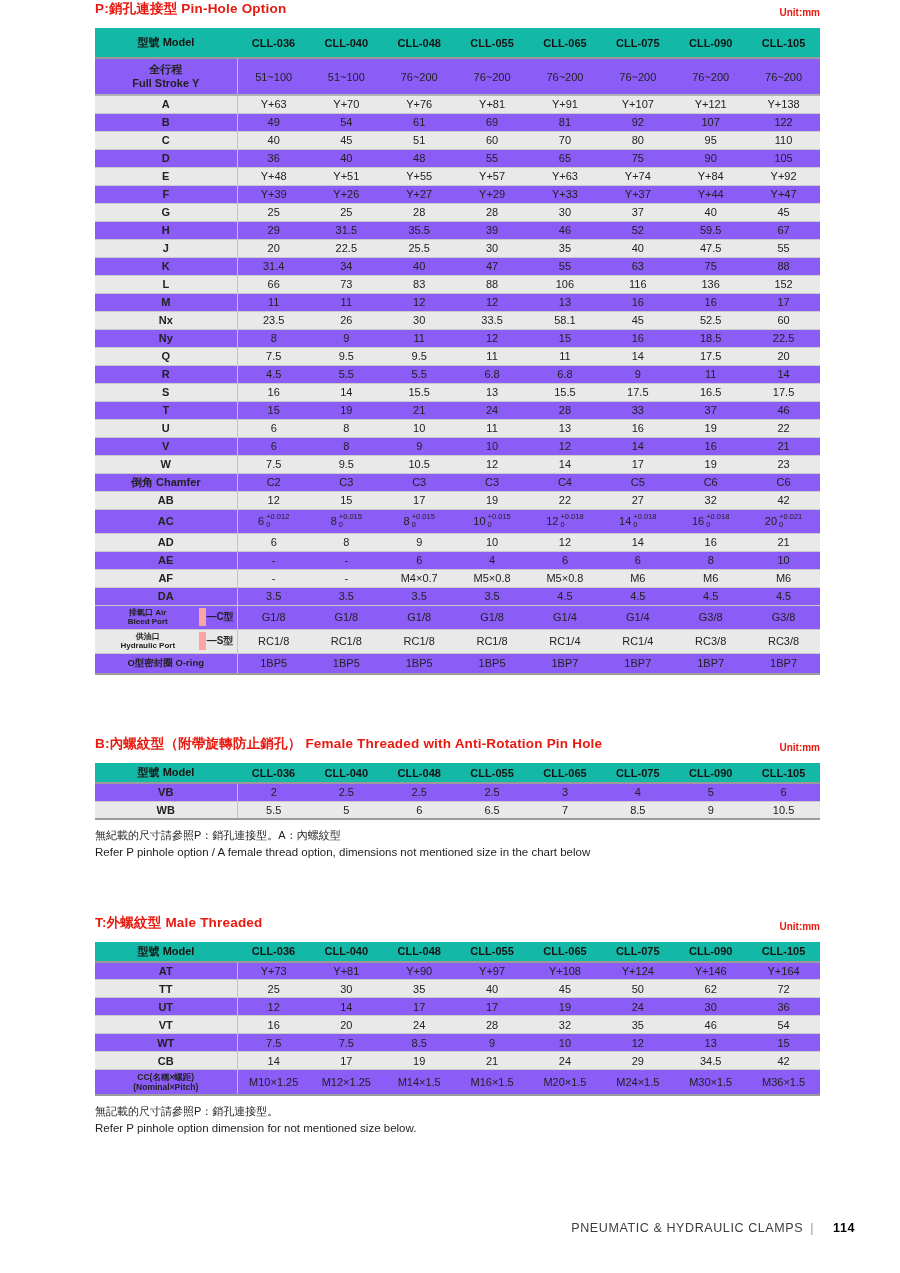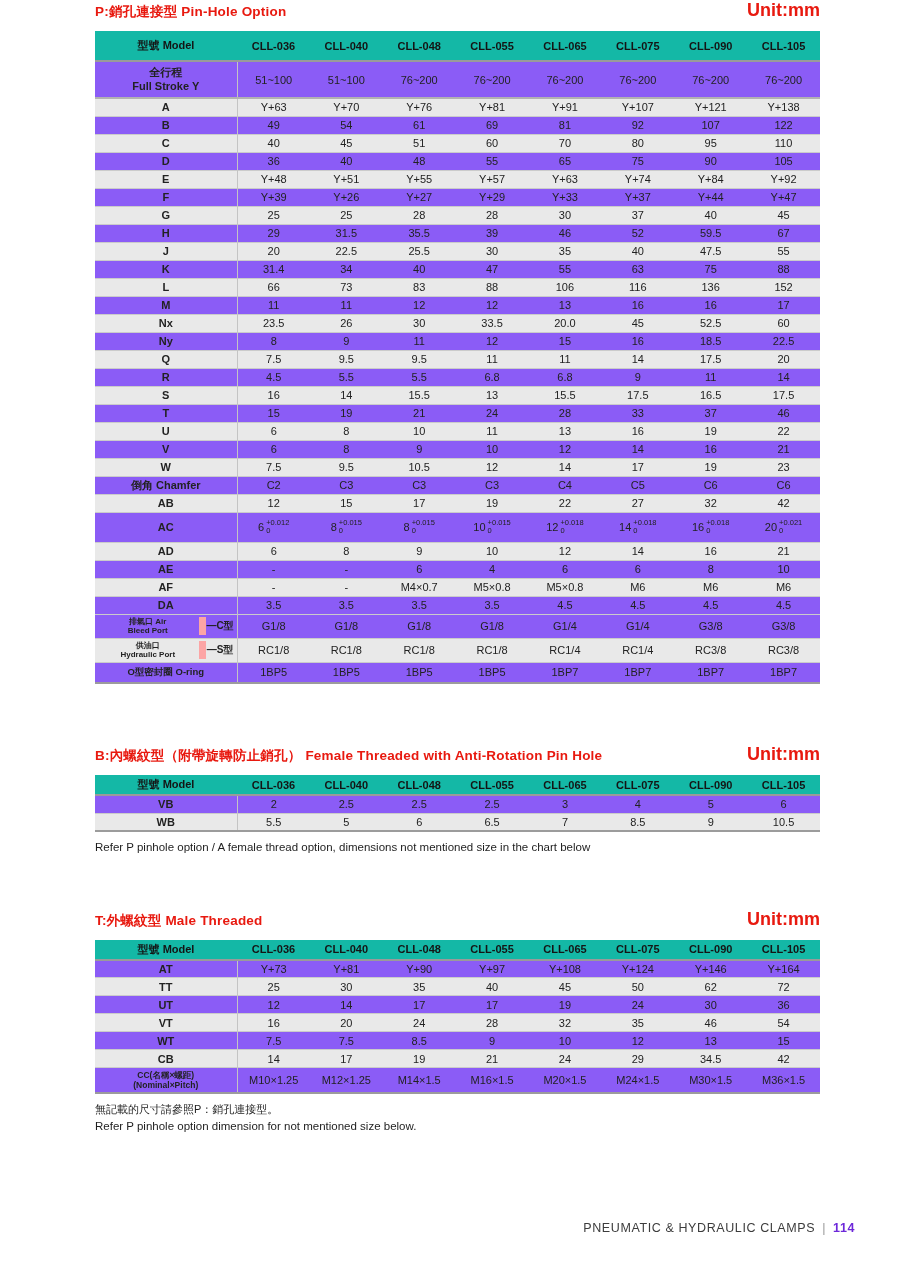--- a/index.html
+++ b/index.html
@@ -2,36 +2,36 @@
 <html><head>
 <meta charset="utf-8">
 <style>
   * { box-sizing: border-box; margin: 0; padding: 0; }
   body { background: #ffffff; font-family: "Liberation Sans", sans-serif; }
   .page { position: relative; width: 900px; height: 1273px; background: #fff; overflow: hidden; }
   .content { width: 725px; margin-left: 95px; }
 
   .section-head { display: flex; justify-content: space-between; align-items: flex-end; margin-bottom: 10px; }
   .sec-title { color: #e8190f; font-weight: bold; font-size: 13.5px; letter-spacing: 0.2px; }
-  .unit { color: #e8190f; font-weight: bold; font-size: 18px; }
+  .unit { color: #e8190f; font-weight: bold; font-size: 10px; }
 
   table { border-collapse: collapse; table-layout: fixed; width: 725px; font-size: 11px; color: #222; }
   thead th { background: #14b8a6; height: 30px; font-weight: bold; font-size: 11px; color: #141414;
              border-bottom: 2px solid #9a9a9a; text-align: center; }
   table.compact-head thead th { height: 20px; }
   tbody tr { border-bottom: 1px solid #cbcbcb; background: #8b5cf6; }
   tbody tr.stripe { background: #e9e9e9; }
   tbody tr:last-child { border-bottom: 2px solid #9c9c9c; }
   th.row-label { font-weight: bold; border-right: 1px solid #c4c4c4; text-align: center; padding: 1px 2px; font-size: 11px; }
   td.val { text-align: center; font-weight: normal; padding: 1px 0; }
 
   tr.r-normal { height: 18px; }
   tr.r-stroke { height: 37px; border-bottom: 2px solid #b2b2b2; }
   tr.r-stroke th { line-height: 1.25; }
-  tr.r-tol { height: 30px; }
+  tr.r-tol { height: 24px; }
   tr.r-port { height: 24px; }
   tr.r-port th.row-label { font-size: 8px; line-height: 1.15; }
   tr.r-cc { height: 25px; }
   tr.r-cc th.row-label { font-size: 8.5px; line-height: 1.2; }
   tr.r-oring { height: 21px; }
   tr.r-oring th.row-label { font-size: 9.5px; }
   .lbl-line { display: block; }
   .label-wrap { display: flex; align-items: stretch; height: 100%; }
   .label-main { flex: 1; display: flex; flex-direction: column; justify-content: center; }
   .label-suffix { width: 36px; border-left: 7px solid #fca5a5; display: flex; align-items: center;
@@ -44,21 +44,21 @@
 
   .notes { margin-top: 7px; color: #1e1e1e; }
   .note-zh { font-size: 11px; font-weight: 500; line-height: 1.55; }
   .note-en { font-size: 11.5px; line-height: 1.55; }
 
   .sec2 { margin-top: 60px; }
   .sec3 { margin-top: 52px; }
 
   .footer { position: absolute; top: 1221px; right: 45px; font-size: 12.5px; color: #3c3c3c; letter-spacing: 0.6px; }
   .footer .sep { color: #9a9a9a; margin: 0 7px; }
-  .footer .pagenum { color: #6d28d9; font-weight: bold; }
+  .footer .pagenum { color: #000000; font-weight: bold; margin-left: 12px; }
 </style>
 </head>
 <body>
 
 <div class="page">
   <div class="content">
 
     <section>
       <div class="section-head">
         <span class="sec-title">P:銷孔連接型 Pin-Hole Option</span>
@@ -235,21 +235,21 @@
               <td class="val">16</td>
               <td class="val">16</td>
               <td class="val">17</td>
             </tr>
             <tr class="r-normal stripe">
               <th class="row-label">Nx</th>
               <td class="val">23.5</td>
               <td class="val">26</td>
               <td class="val">30</td>
               <td class="val">33.5</td>
-              <td class="val">20.0</td>
+              <td class="val">58.1</td>
               <td class="val">45</td>
               <td class="val">52.5</td>
               <td class="val">60</td>
             </tr>
             <tr class="r-normal">
               <th class="row-label">Ny</th>
               <td class="val">8</td>
               <td class="val">9</td>
               <td class="val">11</td>
               <td class="val">12</td>
@@ -562,20 +562,21 @@
               <td class="val">6</td>
               <td class="val">6.5</td>
               <td class="val">7</td>
               <td class="val">8.5</td>
               <td class="val">9</td>
               <td class="val">10.5</td>
             </tr>
           </tbody>
         </table>
       <div class="notes">
+        <div class="note-zh">無紀載的尺寸請參照P：銷孔連接型。A：內螺紋型</div>
         <div class="note-en">Refer P pinhole option / A female thread option, dimensions not mentioned size in the chart below</div>
       </div>
     </section>
 
     <section class="sec3">
       <div class="section-head">
         <span class="sec-title">T:外螺紋型 Male Threaded</span>
         <span class="unit">Unit:mm</span>
       </div>
       <table class="compact-head">

